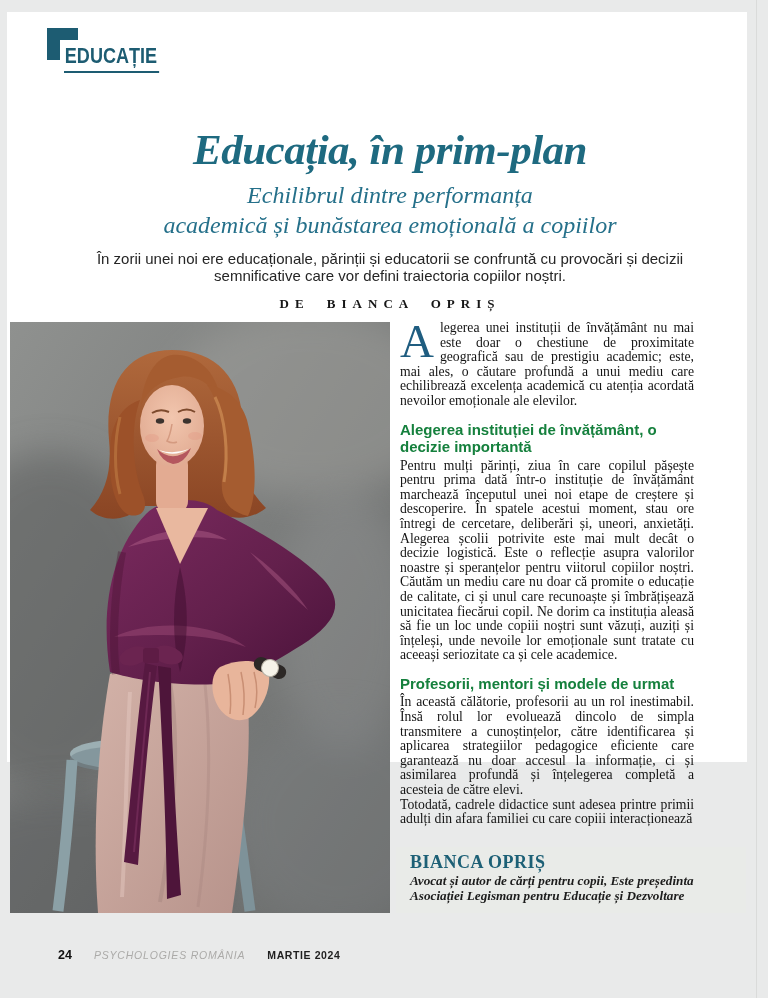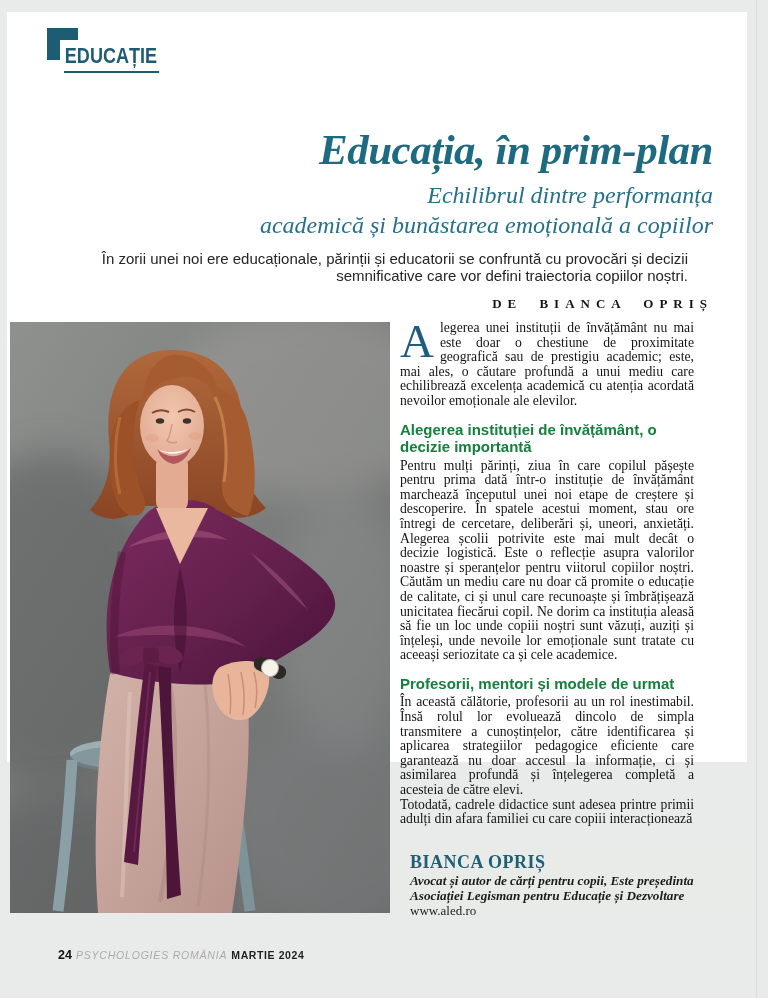--- a/index.html
+++ b/index.html
@@ -14,21 +14,21 @@
   .masthead { position:absolute; left:40px; top:16px; }
   .flag-icon { position:absolute; left:0; top:0; }
   .flag-icon .fh { position:absolute; left:0; top:0; width:31px; height:12px; background:#1d5c72; }
   .flag-icon .fv { position:absolute; left:0; top:0; width:13px; height:32px; background:#1d5c72; }
   .masthead-label { position:absolute; left:17px; top:17px; font-family:"Liberation Sans",sans-serif;
     font-weight:800; font-size:22px; line-height:1; color:#1d5c72; letter-spacing:0;
     transform:scaleX(.82); transform-origin:left top;
     border-bottom:2.5px solid #1d5c72; padding:0 3px 4px 1px; white-space:nowrap; }
 
   
-  .headline { position:absolute; left:60px; top:114px; width:646px; text-align:right; }
+  .headline { position:absolute; left:60px; top:114px; width:646px; text-align:center; }
   .title { font-family:"Liberation Serif",serif; font-style:italic; font-weight:700;
     font-size:43px; line-height:48px; color:#1e6a80; letter-spacing:-.5px; }
   .subtitle { font-family:"Liberation Serif",serif; font-style:italic; font-weight:500;
     font-size:24px; line-height:30px; color:#25708a; }
   .subtitle.first { margin-top:6px; }
   .lead { margin:10px auto 0; max-width:596px; font-family:"Liberation Sans",sans-serif;
     font-size:15px; line-height:17px; color:#252525; }
   .byline { margin-top:12px; font-family:"Liberation Serif",serif; font-weight:700;
     font-size:13px; color:#161616; letter-spacing:6px; word-spacing:8px; }
 
@@ -48,21 +48,21 @@
   
   .bio { position:absolute; left:389px; top:835px; width:350px; height:66px;
     background:#e9ebe8; padding:5px 12px 0 14px; }
   .bio-name { font-family:"Liberation Serif",serif; font-weight:700; font-size:18px;
     line-height:21px; color:#1d6076; letter-spacing:.5px; }
   .bio-line { font-family:"Liberation Serif",serif; font-style:italic; font-weight:600;
     font-size:13.2px; line-height:15px; color:#1c1c1c; }
   .bio-site { font-family:"Liberation Serif",serif; font-size:13px; line-height:15px; color:#1c1c1c; }
 
   
-  .pagefoot { position:absolute; left:51px; top:936px; display:flex; align-items:baseline; gap:4px;
+  .pagefoot { position:absolute; left:51px; top:936px; display:flex; align-items:baseline; gap:22px;
     font-family:"Liberation Sans",sans-serif; white-space:nowrap;text-align:right; }
   .pnum { font-weight:800; font-size:12.5px; color:#101010; }
   .pmag { font-size:10.5px; color:#abaaa8; letter-spacing:.8px;font-style:italic; }
   .piss { font-weight:700; font-size:10.5px; color:#1f1f1f; letter-spacing:.6px; }
 </style>
 </head>
 <body>
 
 <div class="canvas">
   <div class="page">
@@ -193,21 +193,20 @@
       <p>Pentru mulți părinți, ziua în care copilul pășește pentru prima dată într-o instituție de învățământ marchează începutul unei noi etape de creștere și descoperire. În spatele acestui moment, stau ore întregi de cercetare, deliberări și, uneori, anxietăți. Alegerea școlii potrivite este mai mult decât o decizie logistică. Este o reflecție asupra valorilor noastre și speranțelor pentru viitorul copiilor noștri. Căutăm un mediu care nu doar că promite o educație de calitate, ci și unul care recunoaște și îmbrățișează unicitatea fiecărui copil. Ne dorim ca instituția aleasă să fie un loc unde copiii noștri sunt văzuți, auziți și înțeleși, unde nevoile lor emoționale sunt tratate cu aceeași seriozitate ca și cele academice.</p>
       <h3>Profesorii, mentori și modele de urmat</h3>
       <p>În această călătorie, profesorii au un rol inestimabil. Însă rolul lor evoluează dincolo de simpla transmitere a cunoștințelor, către identificarea și aplicarea strategiilor pedagogice eficiente care garantează nu doar accesul la informație, ci și asimilarea profundă și înțelegerea completă a acesteia de către elevi.</p>
       <p>Totodată, cadrele didactice sunt adesea printre primii adulți din afara familiei cu care copiii interacționează</p>
     </section>
 
     <aside class="bio">
       <div class="bio-name">BIANCA OPRIȘ</div>
       <div class="bio-line">Avocat și autor de cărți pentru copii, Este președinta</div>
       <div class="bio-line">Asociației Legisman pentru Educație și Dezvoltare</div>
-      <div class="bio-site">www.aled.ro</div>
     </aside>
 
     <footer class="pagefoot">
       <span class="pnum">24</span>
       <span class="pmag">PSYCHOLOGIES ROMÂNIA</span>
       <span class="piss">MARTIE 2024</span>
     </footer>
 
   </div>
 </div>

